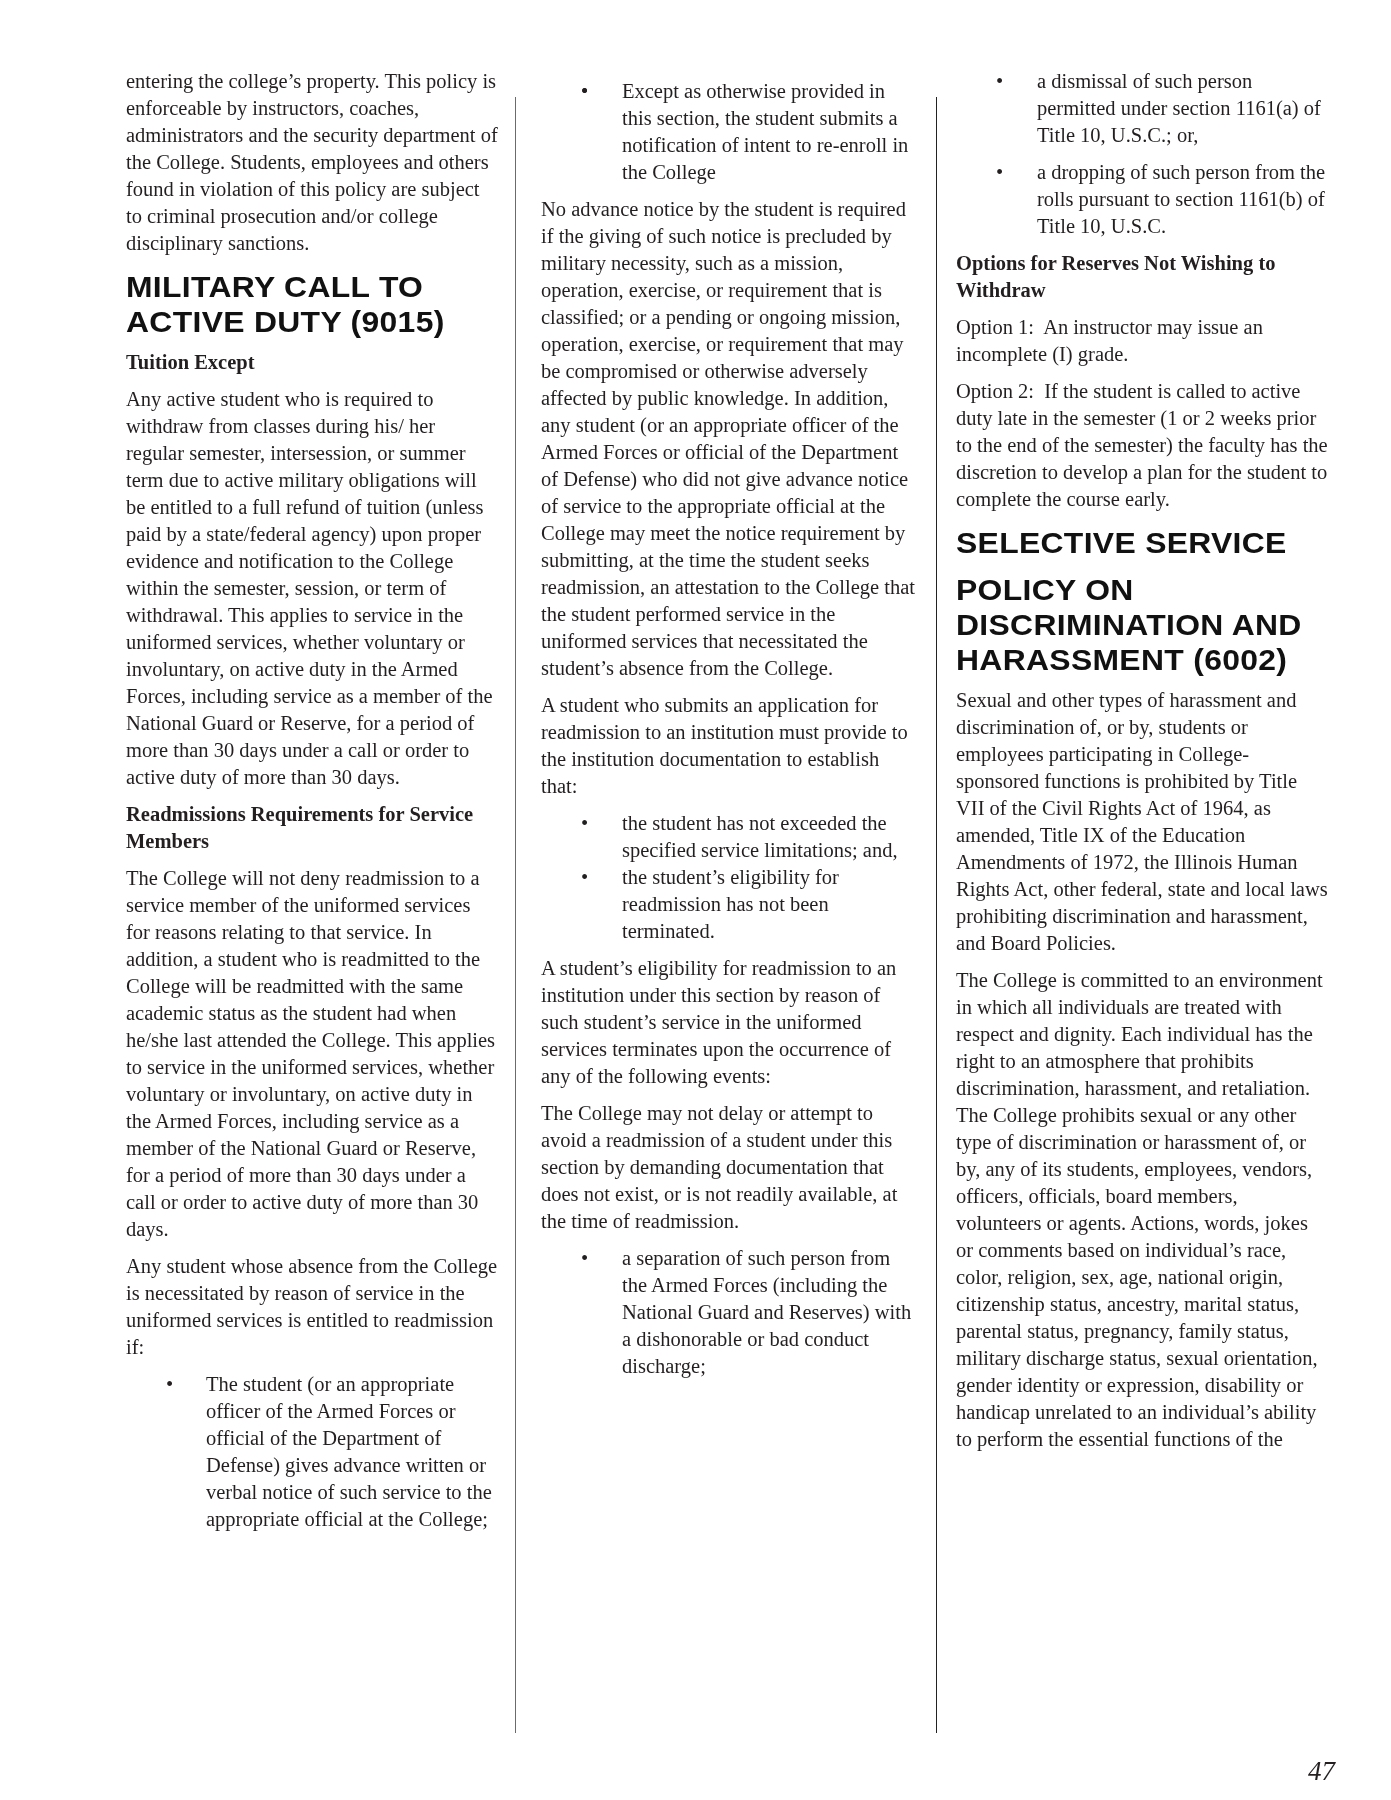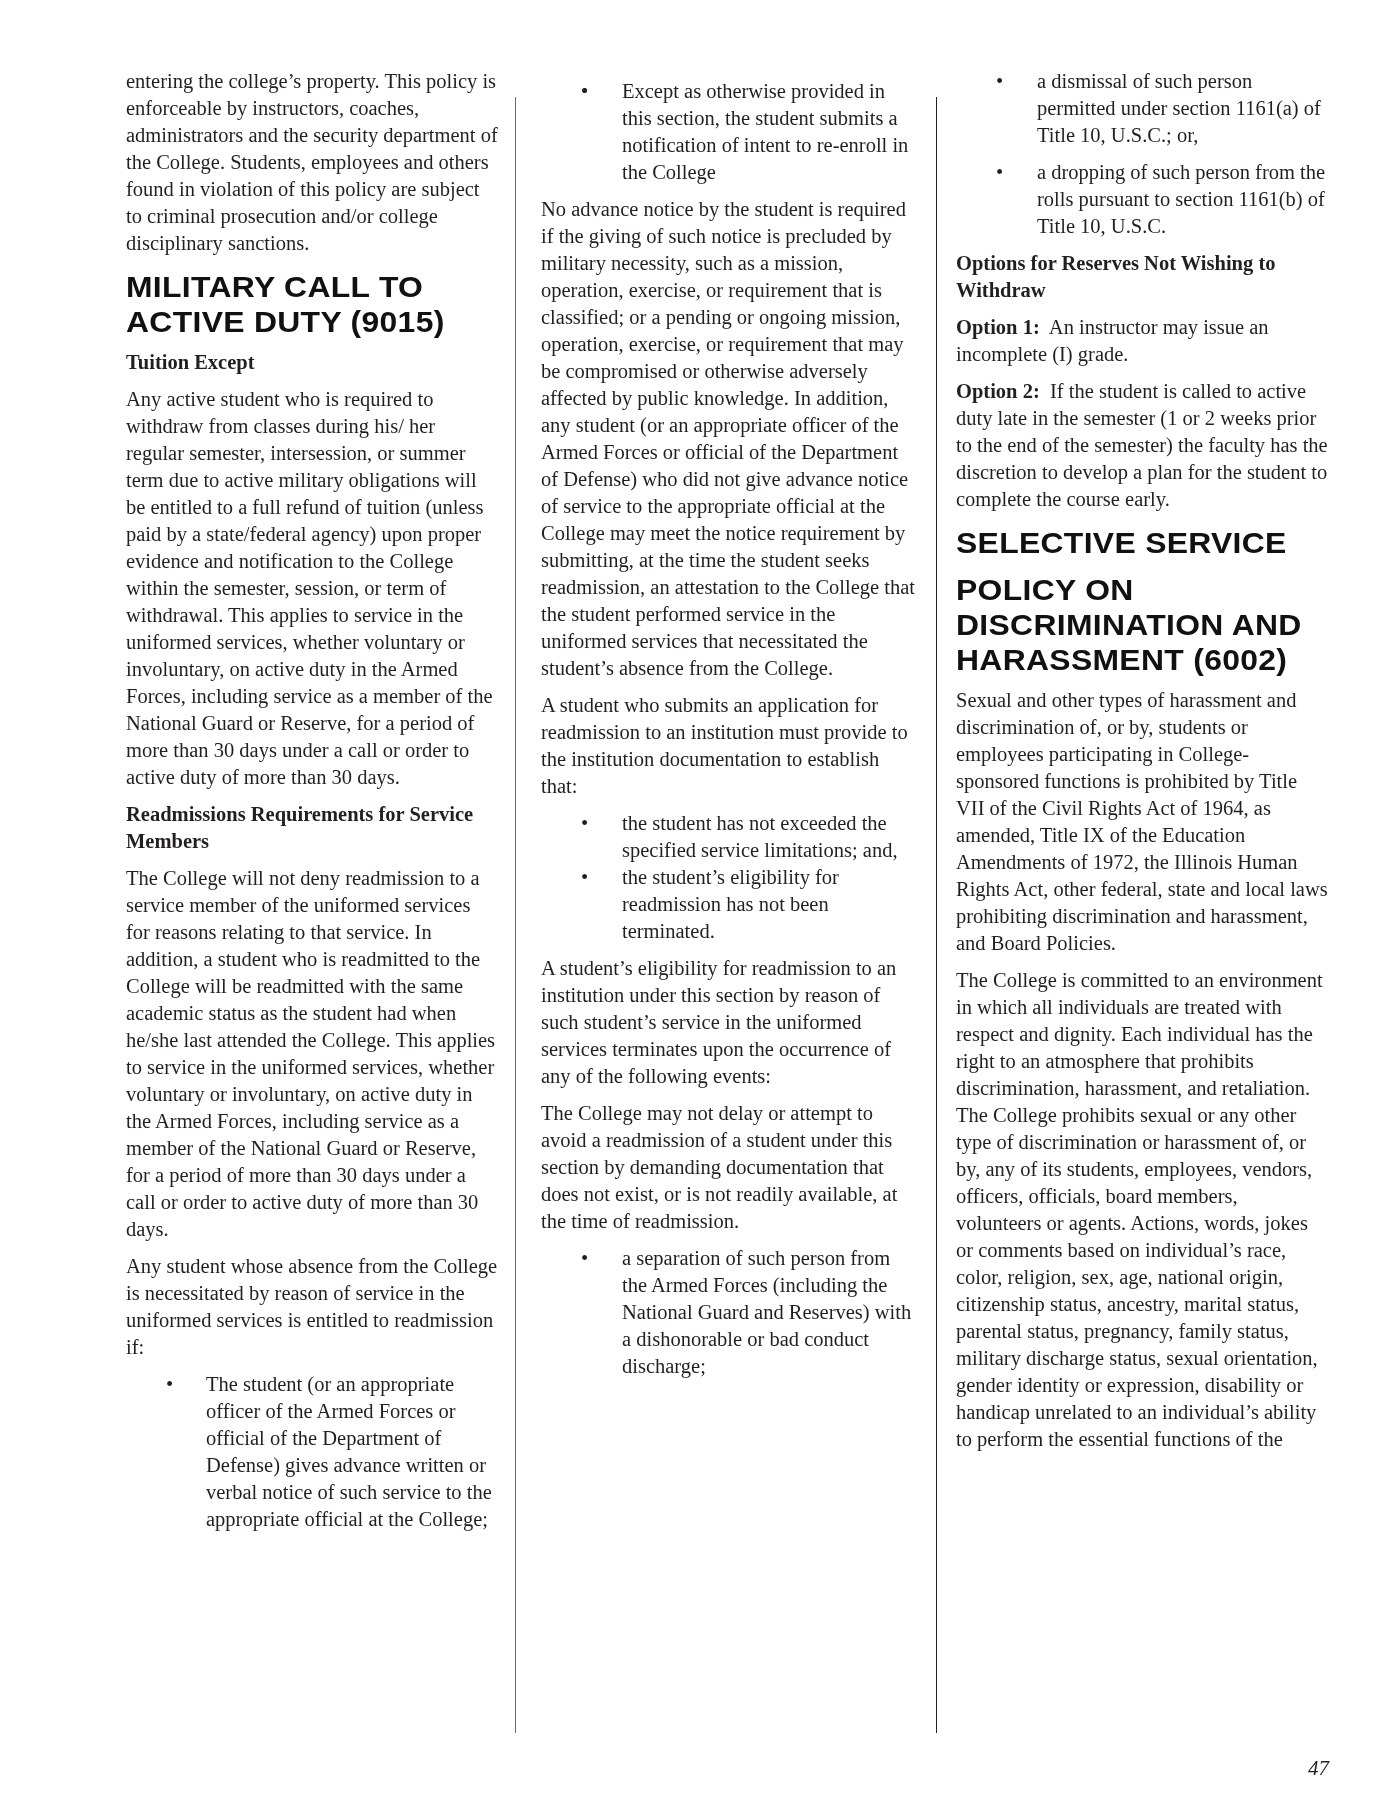--- a/index.html
+++ b/index.html
@@ -15,22 +15,22 @@
   ul.bul { list-style: none; margin: 0 0 10px 0; padding: 0; }
   ul.bul li { position: relative; padding-left: 81px; margin: 0 0 10px 0; }
   ul.bul.tight li { margin: 0; }
   ul.bul.tight { margin-bottom: 10px; }
   ul.bul li .dot { position: absolute; left: 40px; top: 0; }
   .col-left ul.bul li { padding-left: 80px; }
   .col-left ul.bul li .dot { left: 40px; }
   .divider { position: absolute; width: 1px; background: #6b6b6b; top: 81px; height: 1636px; }
   .divider.d1 { left: 515px; }
   .divider.d2 { left: 936px; background: #222; }
-  .pagenum { position: absolute; left: 1308px; top: 1740px; font-family: "Liberation Serif", serif; font-style: italic; font-size: 21px; color: #231f20; }
-  .opt-label { font-weight: bold; }
+  .pagenum { position: absolute; left: 1308px; top: 1740px; font-family: "Liberation Serif", serif; font-style: italic; font-size: 27px; color: #231f20; }
+  .opt-label { font-weight: normal; }
 </style>
 </head>
 <body>
 
 <div class="page">
 
   <div class="col col-left">
     <p>entering the college’s property. This policy is enforceable by instructors, coaches, administrators and the security department of the College. Students, employees and others found in violation of this policy are subject to criminal prosecution and/or college disciplinary sanctions.</p>
     <div class="heading">
       <div>MILITARY CALL TO</div>

